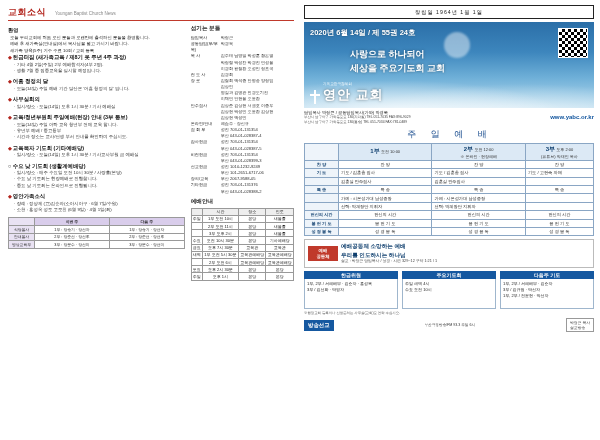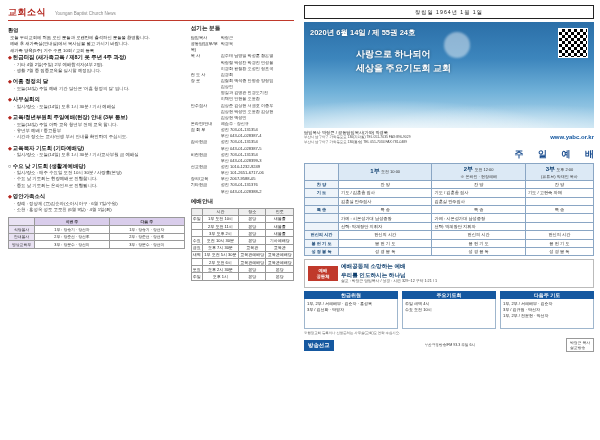--- a/index.html
+++ b/index.html
@@ -50,43 +50,43 @@
   .bongsa { margin-top:3px; }
   .bongsa table { border-collapse:collapse; width:100%; font-size:3.8px; }
   .bongsa th, .bongsa td { border:0.4px solid #9a9a9a; padding:0.8px 1px; text-align:center; }
   .bongsa th { background:#f0f0f0; }
   .bongsa .rowhead { background:#e9e2f3; width:26px; }
   .bongsa .purple { background:#d9cdeb; }
 
   
   .right { width:300px; height:440px; position:relative; background:#ffffff; }
   .r-topbar { height:14px; border:0.6px solid #222; margin:5px 6px 0 4px; display:flex; align-items:center; justify-content:center; font-size:5.2px; letter-spacing:1px; }
-  .hero { position:relative; margin:3px 6px 0 4px; height:106px; background:
+  .hero { position:relative; margin:3px 6px 0 4px; height:86px; background:
       linear-gradient(180deg,#2b6fa8 0%, #3d86bd 35%, #6fb0d8 65%, #b9dcef 100%); overflow:hidden; }
   .hero .wave { position:absolute; left:0; right:0; bottom:0; height:34px;
       background:radial-gradient(ellipse at 30% 120%, rgba(255,255,255,.85), rgba(255,255,255,0) 60%),
                  radial-gradient(ellipse at 75% 130%, rgba(255,255,255,.7), rgba(255,255,255,0) 55%);
   }
   .hero .sun { position:absolute; width:26px; height:26px; border-radius:50%; background:rgba(255,255,255,.45); top:10px; left:140px; filter:blur(1px); }
   .date-line { position:absolute; left:6px; top:6px; font-size:7.5px; font-weight:bold; color:#fff; text-shadow:0 0 2px rgba(0,0,0,.4); }
-  .slogan { position:absolute; left:52px; top:26px; color:#fff; font-size:9px; font-weight:bold; line-height:1.5; text-shadow:0 0 3px rgba(0,0,0,.45); }
+  .slogan { position:absolute; left:46px; top:26px; color:#fff; font-size:9px; font-weight:bold; line-height:1.5; text-shadow:0 0 3px rgba(0,0,0,.45); }
   .qr { position:absolute; right:6px; top:6px; width:30px; height:30px; background:
       repeating-conic-gradient(#000 0 25%, #fff 0 50%) 0 0/6px 6px; border:1px solid #fff; }
   .hero-logo { position:absolute; left:6px; bottom:4px; display:flex; align-items:flex-end; gap:3px; }
   .hero-logo .cross { width:10px; height:14px; position:relative; }
   .hero-logo .cross:before { content:""; position:absolute; left:4px; top:0; width:2px; height:14px; background:#fff; }
   .hero-logo .cross:after { content:""; position:absolute; left:0; top:4px; width:10px; height:2px; background:#fff; }
   .hero-logo .name { font-size:13px; font-weight:bold; color:#fff; letter-spacing:1px; text-shadow:0 0 3px rgba(0,0,0,.5); }
   .hero-logo .sub { font-size:3.6px; color:#fff; }
 
   .pastor-row { display:flex; align-items:center; justify-content:space-between; margin:2px 6px 0 4px; font-size:4.2px; }
   .pastor-row .site { font-size:6px; color:#1558a0; font-weight:bold; }
   .pastor-row .addr { font-size:3.4px; color:#444; line-height:1.4; }
 
-  .worship-title { text-align:right; font-size:9px; font-weight:bold; color:#1a4d8f; letter-spacing:6px; margin:3px 0 2px; }
+  .worship-title { text-align:center; font-size:9px; font-weight:normal; color:#1a4d8f; letter-spacing:6px; margin:3px 0 2px; }
   .wtable { margin:0 6px 0 4px; }
   .wtable table { border-collapse:collapse; width:100%; font-size:4.2px; }
   .wtable td, .wtable th { border:0.5px solid #8aa6c4; padding:1.2px 1px; text-align:center; vertical-align:middle; }
   .wtable thead th { background:#dce9f5; font-size:4.6px; font-weight:bold; color:#11406f; }
   .wtable thead th .t2 { font-weight:normal; font-size:4px; color:#333; }
   .wtable .big { font-size:6px; font-weight:bold; color:#0f3f6e; }
   .wtable .l { text-align:left; padding-left:2px; }
   .wtable .lab { background:#eef4fa; width:34px; font-weight:bold; color:#11406f; }
 
   .theme-box { display:flex; align-items:center; gap:3px; margin:3px 6px 0 4px; border:0.6px solid #bbb; padding:2px 3px; }
@@ -365,20 +365,27 @@
 
     <div class="hero">
       <div class="sun"></div>
       <div class="wave"></div>
       <div class="date-line">2020년  6월  14일 / 제 55권 24호</div>
       <div class="slogan">
         <div>사랑으로 하나되어</div>
         <div>세상을 주요기도회 교회</div>
       </div>
       <div class="qr"></div>
+      <div class="hero-logo">
+        <span class="cross"></span>
+        <span>
+          <span class="sub">기독교한국침례회</span><br>
+          <span class="name">영안 교회</span>
+        </span>
+      </div>
     </div>
 
     <div class="pastor-row">
       <div>
         <div>담임목사 박정근 / 공동담임목사(가와) 박경욱</div>
         <div class="addr" style="white-space:pre-line">부산시 남구아구 가와동로로 130(지하철)  TEL 051-7035 FAX:896-9029
 부산시 남구아구 가와동로로 130(통숭)  TEL 051-7034 FAX:781-0489</div>
       </div>
       <div class="site">www.yabc.or.kr</div>
     </div>

